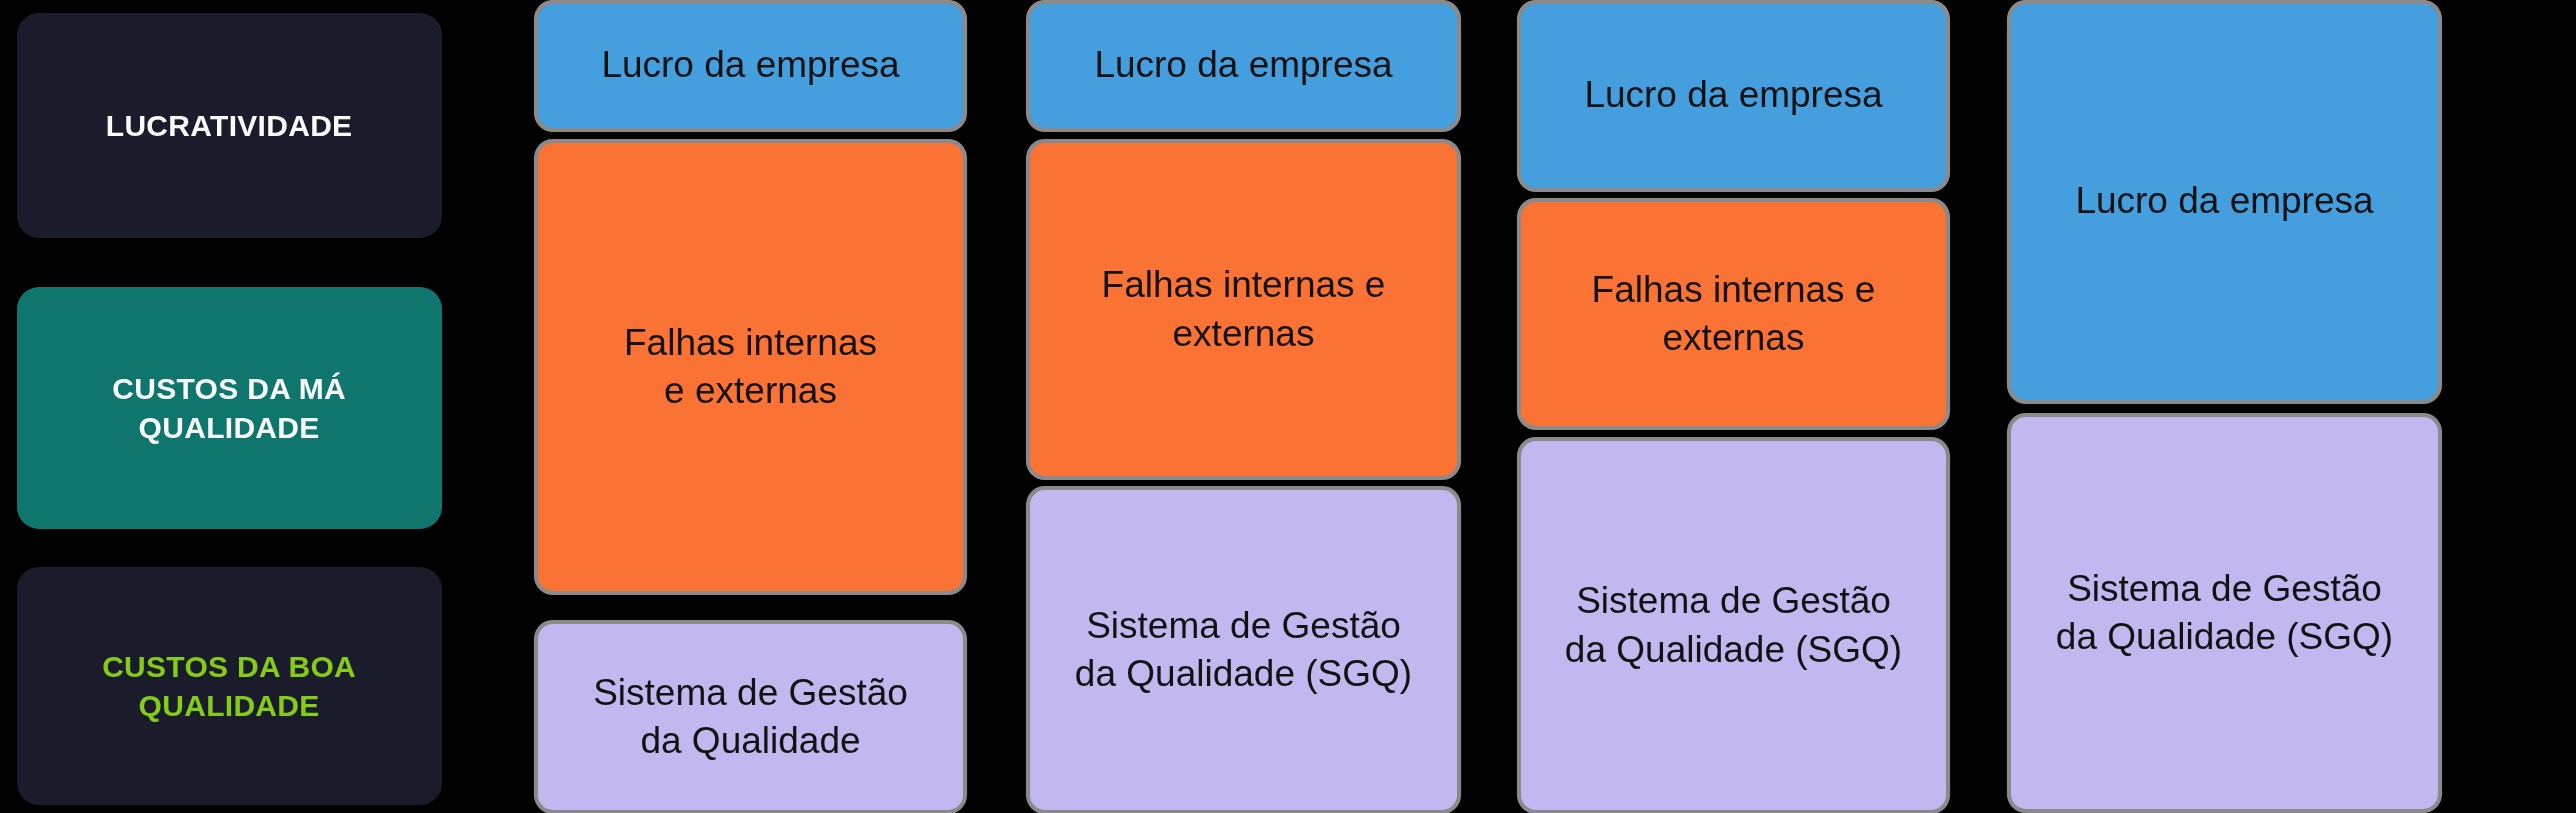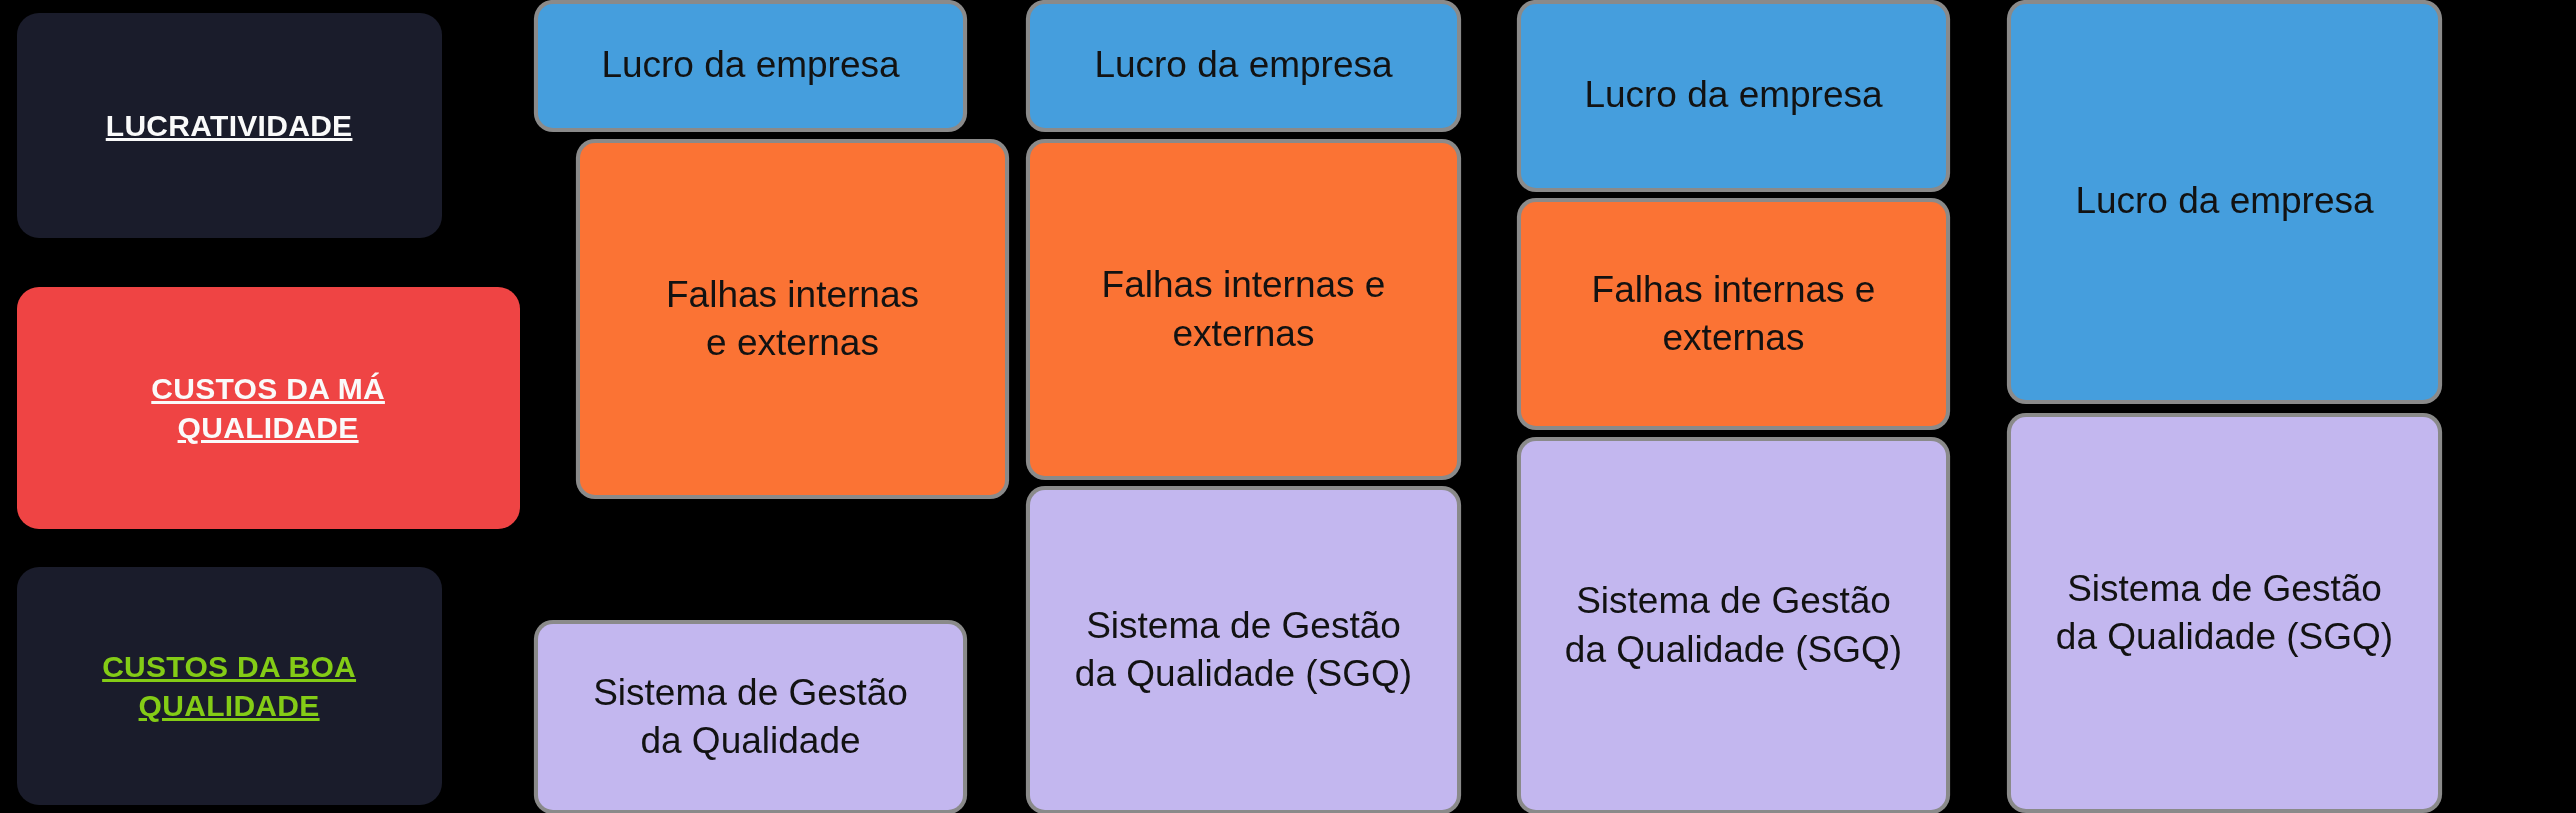--- a/index.html
+++ b/index.html
@@ -22,21 +22,20 @@
     align-items: center;
     justify-content: center;
     text-align: center;
     border-radius: 22px;
     color: #FAFAFA;
     font-size: 30px;
     font-weight: 700;
     line-height: 1.3;
     letter-spacing: 0.3px;
     white-space: pre-line;
-    text-decoration: underline;
   }
   .stage-box {
     position: absolute;
     display: flex;
     align-items: center;
     justify-content: center;
     text-align: center;
     border-radius: 15px;
     box-shadow: 0 0 0 4.1px #8A8A8A;
     color: #121212;
@@ -45,28 +44,28 @@
     line-height: 1.3;
     white-space: pre-line;
   }
 </style>
 </head>
 <body>
 
 <div id="diagram" style="background: rgb(0, 0, 0);">
   <div id="row-labels">
       <div class="row-label" style="left: 16.6px; width: 425px; top: 13px; height: 225px; background: rgb(26, 28, 43); color: rgb(250, 250, 250);">LUCRATIVIDADE</div>
-      <div class="row-label" style="left: 16.6px; width: 503px; top: 287px; height: 242px; background: #ef4444; color: rgb(250, 250, 250);">CUSTOS DA MÁ
+      <div class="row-label" style="left: 16.6px; width: 425px; top: 287px; height: 242px; background: #0f766e; color: rgb(250, 250, 250);">CUSTOS DA MÁ
 QUALIDADE</div>
       <div class="row-label" style="left: 16.6px; width: 425px; top: 567px; height: 238px; background: rgb(26, 28, 43); color: #84cc16;">CUSTOS DA BOA
 QUALIDADE</div>
     </div>
   <div id="stages">
       <div class="stage-box profit" style="left: 538px; width: 425px; top: 3.5px; height: 124px; background: rgb(69, 158, 221); color: rgb(18, 18, 18); box-shadow: rgb(138, 138, 138) 0px 0px 0px 4.1px;">Lucro da empresa</div>
-      <div class="stage-box failures" style="left: 538px; width: 425px; top: 143px; height: 352px; background: rgb(251, 115, 52); color: rgb(18, 18, 18); box-shadow: rgb(138, 138, 138) 0px 0px 0px 4.1px; margin-left: 42px;">Falhas internas
+      <div class="stage-box failures" style="left: 538px; width: 425px; top: 143px; height: 448px; background: rgb(251, 115, 52); color: rgb(18, 18, 18); box-shadow: rgb(138, 138, 138) 0px 0px 0px 4.1px;">Falhas internas
 e externas</div>
       <div class="stage-box sgq" style="left: 538px; width: 425px; top: 624px; height: 186px; background: rgb(195, 183, 239); color: rgb(18, 18, 18); box-shadow: rgb(138, 138, 138) 0px 0px 0px 4.1px;">Sistema de Gestão
 da Qualidade</div>
       <div class="stage-box profit" style="left: 1030px; width: 427px; top: 3.5px; height: 124px; background: rgb(69, 158, 221); color: rgb(18, 18, 18); box-shadow: rgb(138, 138, 138) 0px 0px 0px 4.1px;">Lucro da empresa</div>
       <div class="stage-box failures" style="left: 1030px; width: 427px; top: 143px; height: 333px; background: rgb(251, 115, 52); color: rgb(18, 18, 18); box-shadow: rgb(138, 138, 138) 0px 0px 0px 4.1px;">Falhas internas e
 externas</div>
       <div class="stage-box sgq" style="left: 1030px; width: 427px; top: 490px; height: 320px; background: rgb(195, 183, 239); color: rgb(18, 18, 18); box-shadow: rgb(138, 138, 138) 0px 0px 0px 4.1px;">Sistema de Gestão
 da Qualidade (SGQ)</div>
       <div class="stage-box profit" style="left: 1521px; width: 425px; top: 3.5px; height: 184px; background: rgb(69, 158, 221); color: rgb(18, 18, 18); box-shadow: rgb(138, 138, 138) 0px 0px 0px 4.1px;">Lucro da empresa</div>
       <div class="stage-box failures" style="left: 1521px; width: 425px; top: 202px; height: 224px; background: rgb(251, 115, 52); color: rgb(18, 18, 18); box-shadow: rgb(138, 138, 138) 0px 0px 0px 4.1px;">Falhas internas e

